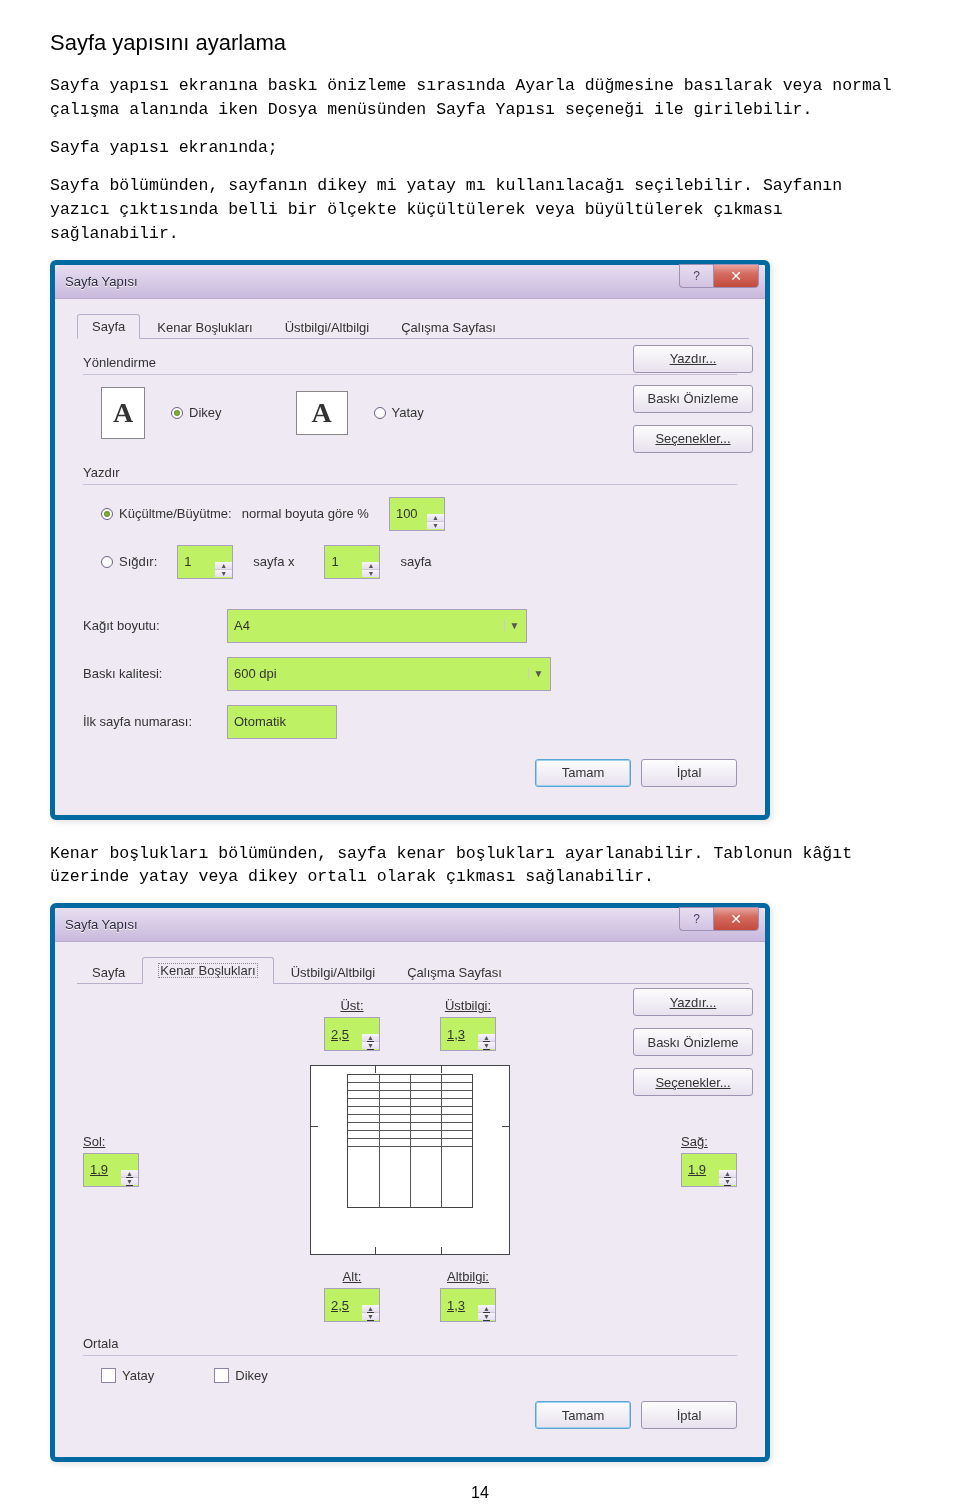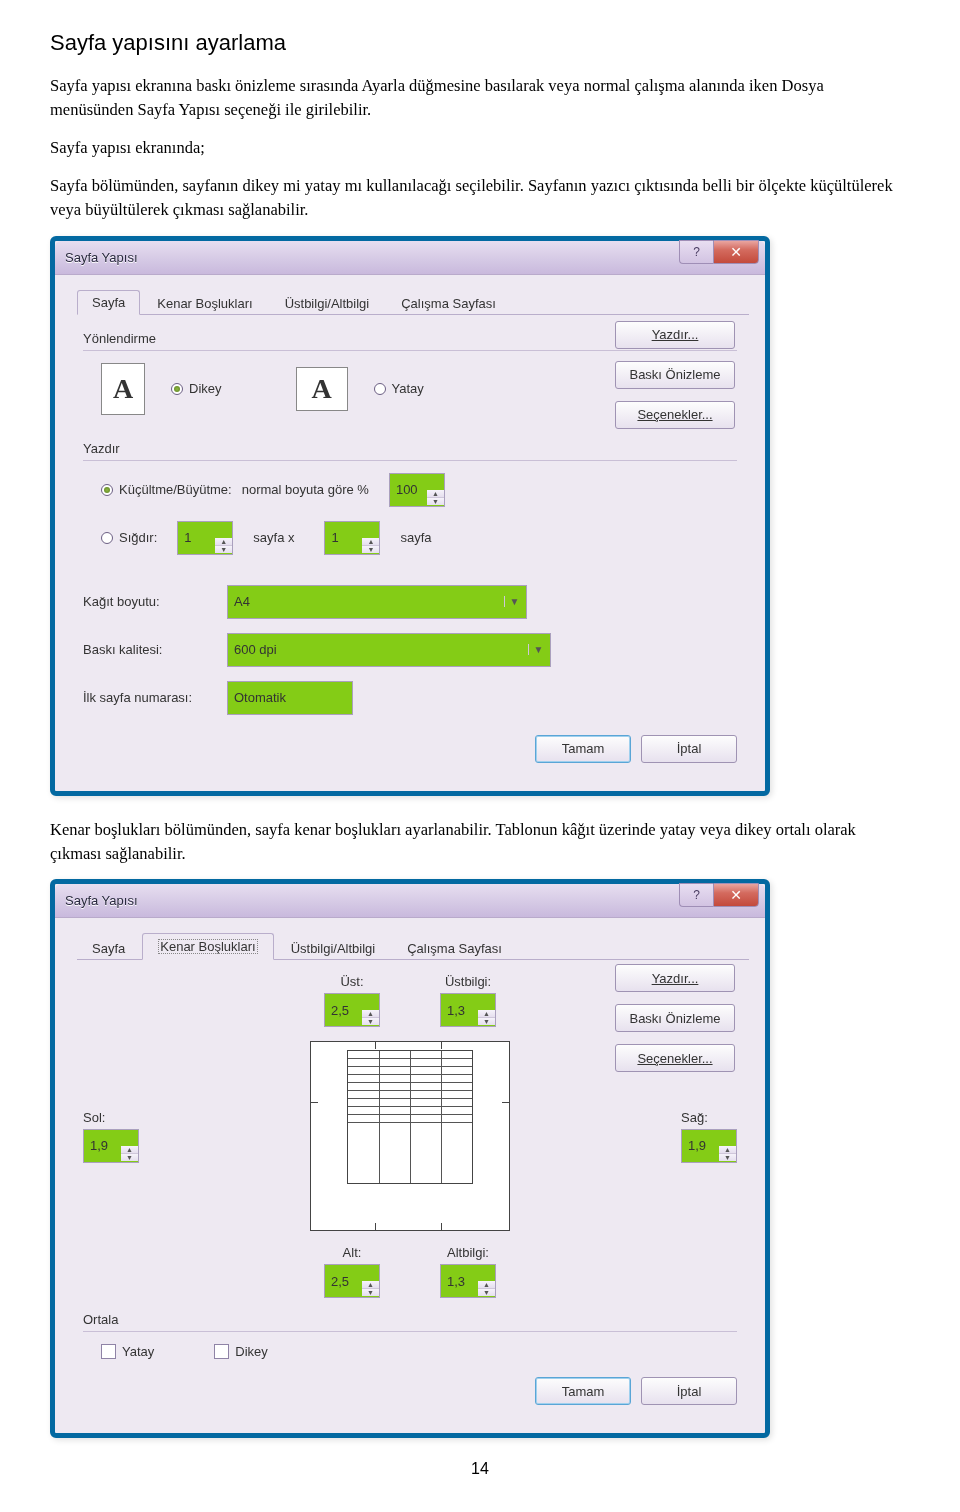--- a/index.html
+++ b/index.html
@@ -12,21 +12,21 @@
     background: #fff;
     width: 960px;
   }
   h1 {
     font-family: Verdana, sans-serif;
     font-size: 22px;
     font-weight: normal;
     margin: 0 0 18px 0;
   }
   p.intro {
-    font-family: Liberation Serif, serif;
+    font-family: Liberation Mono, monospace;
     font-size: 16.5px;
     line-height: 1.45;
     margin: 0 0 14px 0;
   }
   .page-number {
     text-align: center;
     margin-top: 22px;
     font-size: 16px;
   }
 
@@ -119,21 +119,21 @@
   .group-label {
     font-size: 13px;
     color: #333;
     margin: 2px 0 6px 0;
   }
   .hr {
     border-top: 1px solid #c9bfd6;
     margin: -2px 0 12px 0;
   }
   .row { display: flex; align-items: center; }
-  .col { display: flex; flex-direction: column; }
+  .col { display: flex; flex-direction: column; text-decoration: underline; }
 
   
   .orient-icon {
     width: 44px; height: 52px;
     border: 1px solid #888;
     background: #fff;
     display: flex; align-items: center; justify-content: center;
     font-family: "Times New Roman", serif;
     font-size: 28px;
     font-weight: bold;
@@ -147,21 +147,21 @@
   }
   .radio-dot.checked::after {
     content:""; width:6px; height:6px; border-radius:50%;
     background: radial-gradient(#8fb842,#5a7f23);
   }
   .form-label { font-size: 13px; margin-right: 10px; }
 
   
   .side-buttons {
     position: absolute;
-    right: 30px;
+    right: 12px;
     display: flex;
     flex-direction: column;
     gap: 12px;
   }
   .btn {
     min-width: 120px;
     height: 28px;
     background: linear-gradient(#fdfdfd, #e7e1ee);
     border: 1px solid #9f93b3;
     border-radius: 3px;
@@ -172,21 +172,21 @@
   }
   .btn.primary {
     border: 1px solid #5aa5d6;
     box-shadow: 0 0 0 1px #9fd0ee inset;
   }
 
   
   .combo, .text-in, .spin {
     height: 26px;
     border: 1px solid #aaa0be;
-    background: #84cc16;
+    background: #bef264;
     font-size: 13px;
     padding: 16px 6px;
     display: flex;
     align-items: center;
   }
   .combo { justify-content: space-between; }
   .combo .caret, .spin .caret {
     width: 16px; text-align:center; color:#555; font-size:10px;
     border-left: 1px solid #cfc7da; margin-left:6px; padding-left:4px;
   }
@@ -342,21 +342,21 @@
       </div>
       <div class="row" style="gap:14px; margin-bottom:14px;">
         <span class="form-label" style="width:120px">Baskı kalitesi:</span>
         <div class="combo" style="width:324px">
           <span>600 dpi</span>
             <span class="caret">▼</span>
         </div>
       </div>
       <div class="row" style="gap:14px; margin-bottom:10px;">
         <span class="form-label" style="width:120px">İlk sayfa numarası:</span>
-        <div class="text-in" style="width:126px">
+        <div class="text-in" style="width:110px">
           <span>Otomatik</span>
         </div>
       </div>
 
       <div class="dialog-footer">
         <div class="btn primary" style="min-width:96px">Tamam</div>
         <div class="btn" style="min-width:96px">İptal</div>
       </div>
     </div>
   </div>

